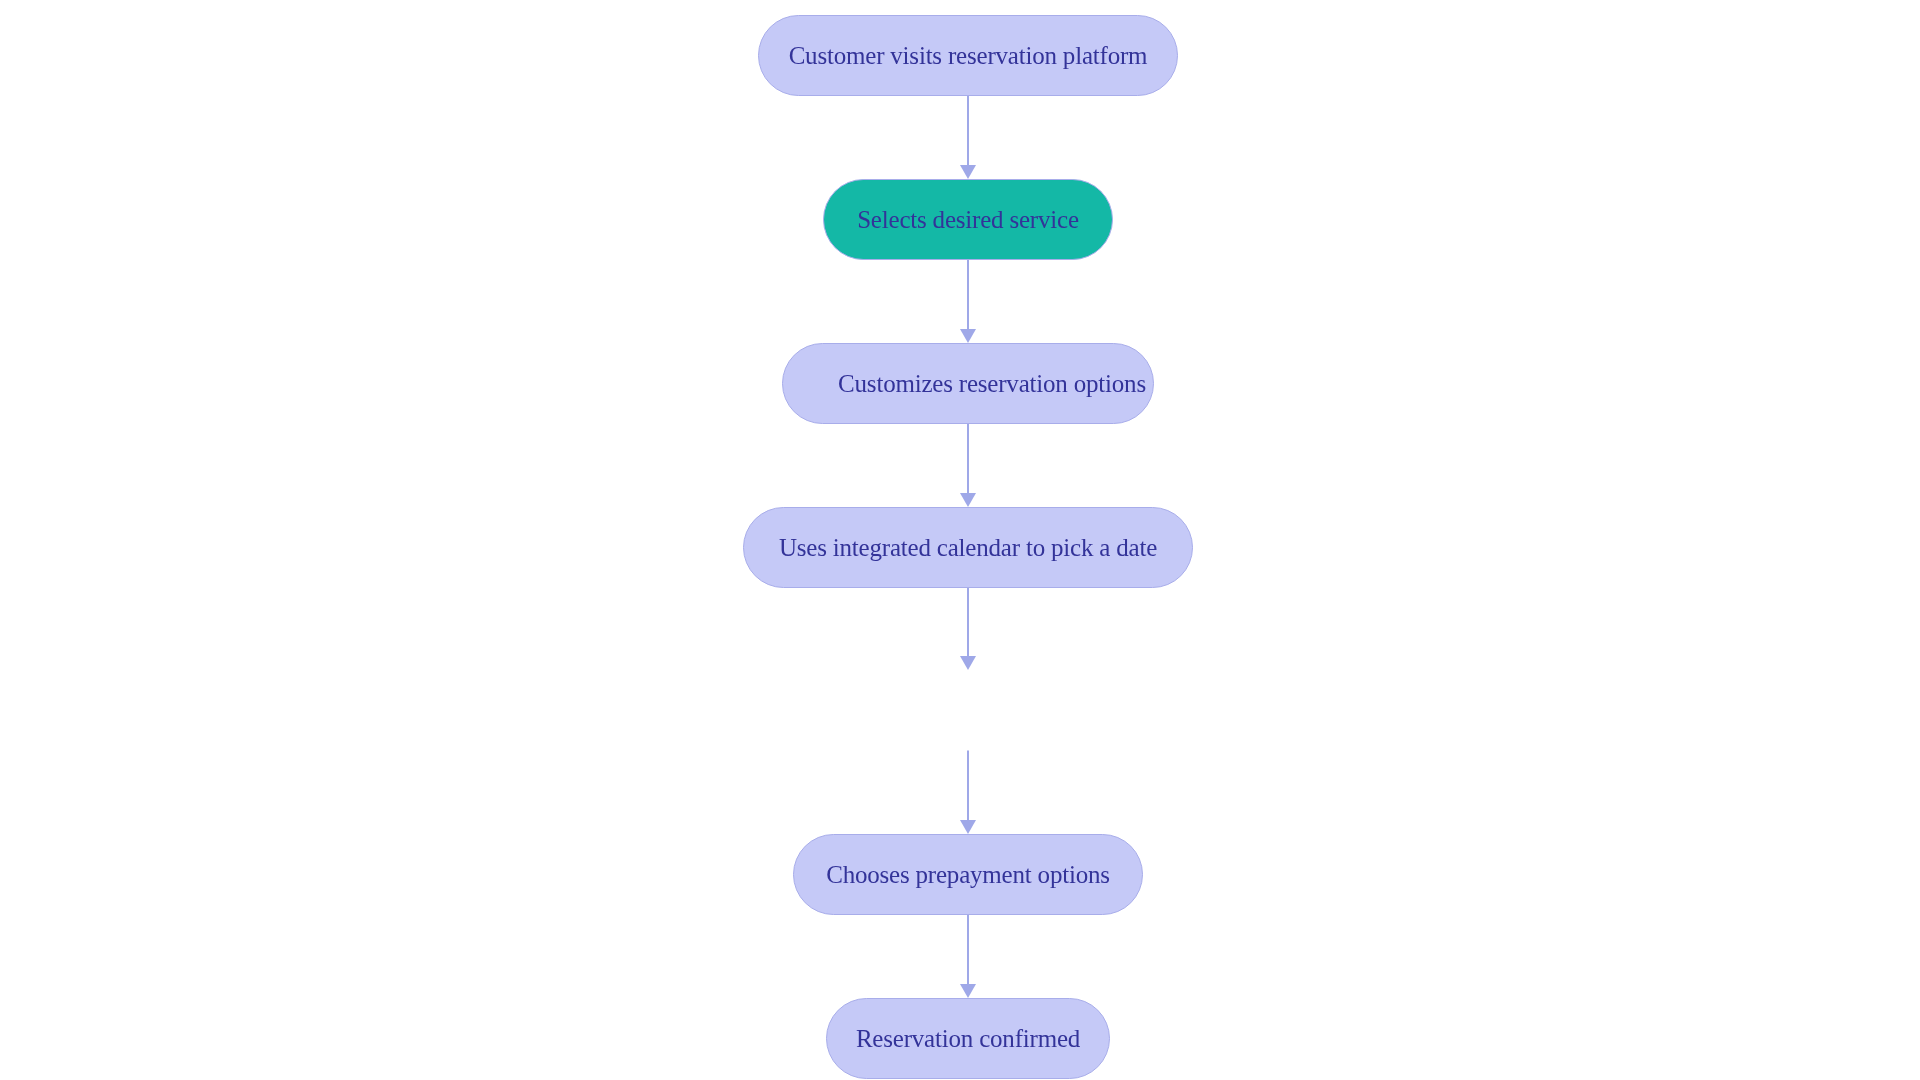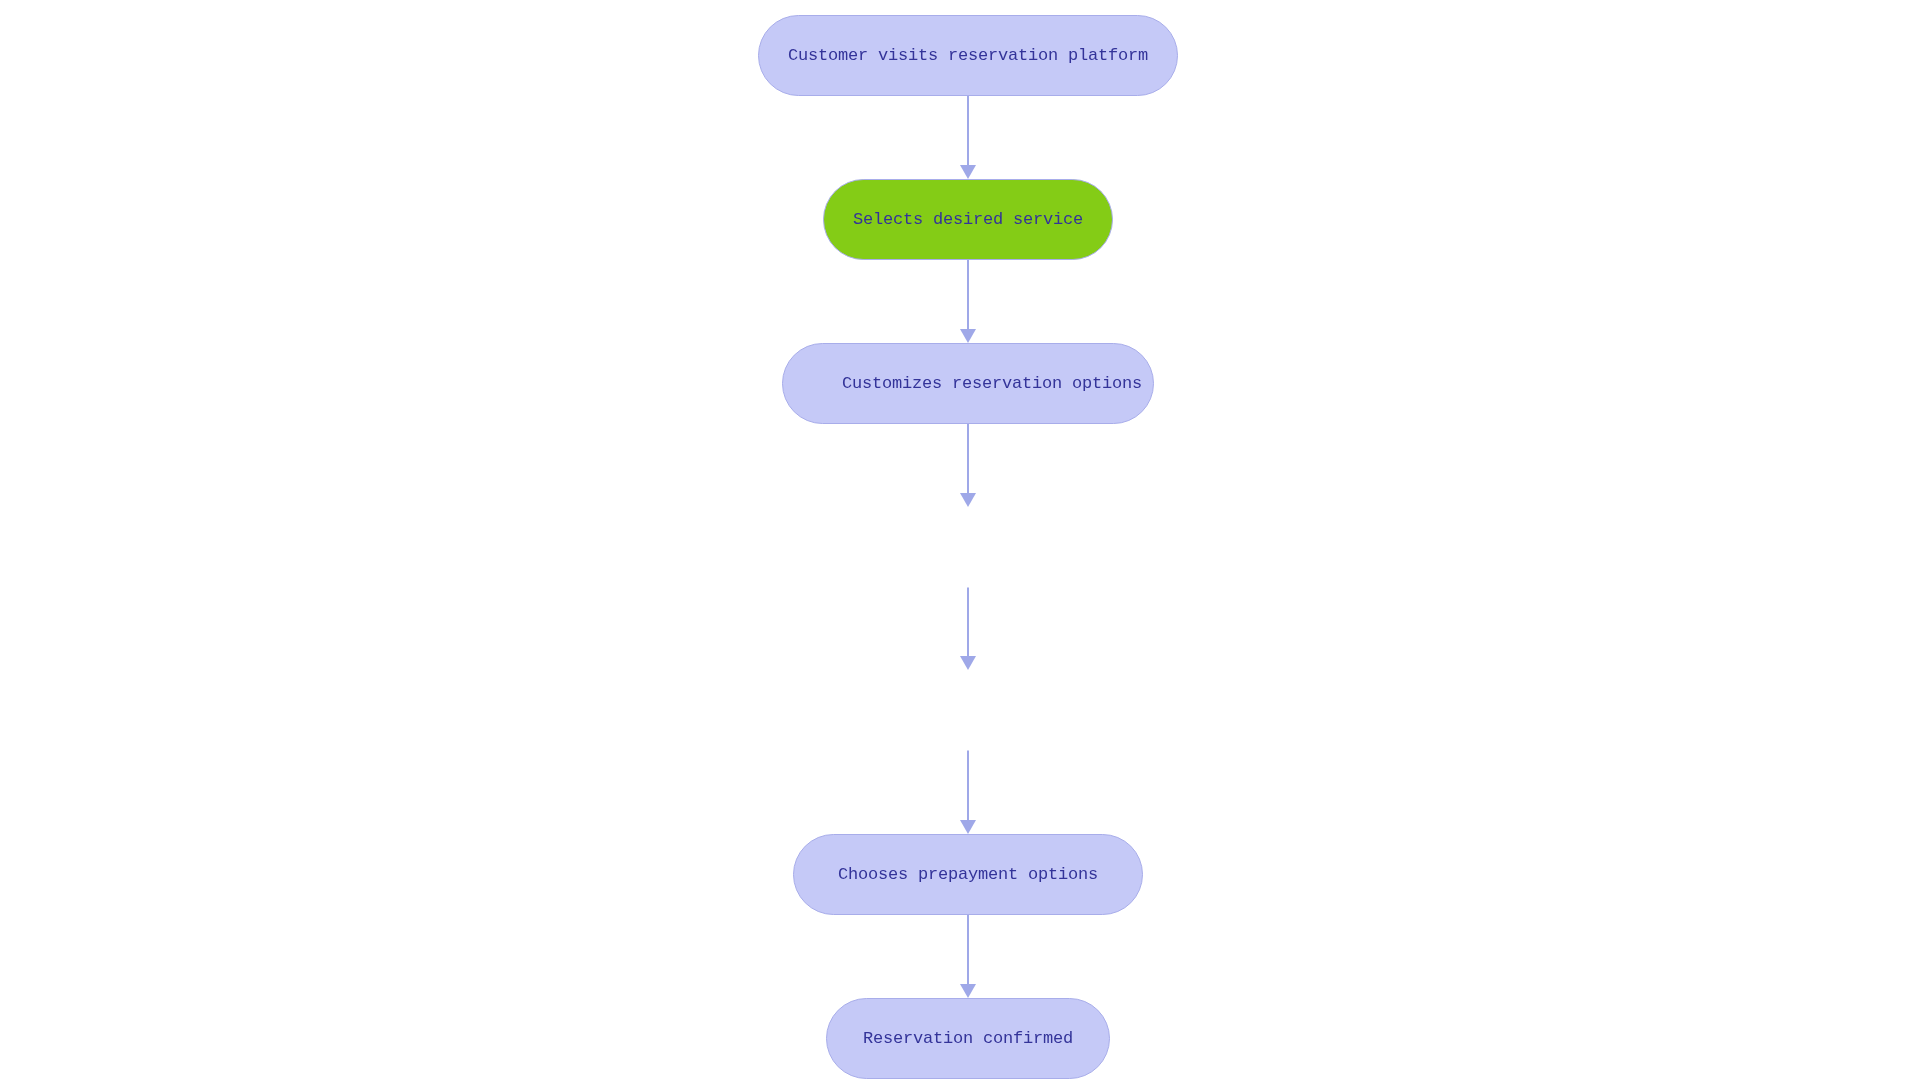--- a/index.html
+++ b/index.html
@@ -39,22 +39,22 @@
     height: 81px;
     border-radius: 41px;
     background: #c5c9f7;
     border: 1px solid #a8adea;
     display: flex;
     align-items: center;
     justify-content: center;
     transform: translateX(-50%);
   }
   .node-label {
-    font-family: Liberation Mono, monospace;
-    font-size: 17px;
+    font-family: Liberation Serif, serif;
+    font-size: 25px;
     font-weight: 400;
     color: #333399;
     letter-spacing: -0.2px;
     white-space: nowrap;
     line-height: 1;
     pointer-events: none;
   }
 </style>
 </head>
 <body>
@@ -74,25 +74,28 @@
         <line x1="968" y1="587.5" x2="968" y2="660.5" marker-end="url(#arrowhead)"></line>
         <line x1="968" y1="750.5" x2="968" y2="824.5" marker-end="url(#arrowhead)"></line>
         <line x1="968" y1="914.5" x2="968" y2="988.5" marker-end="url(#arrowhead)"></line>
       </g>
   </svg>
 
   <div class="node-layer">
       <div class="flow-node" style="left: 968px; top: 14.5px; width: 420px; height: 81px; border-radius: 40.5px; background: rgb(197, 201, 247); border-color: rgb(168, 173, 234);">
         <span class="node-label" style="color: rgb(51, 51, 153);">Customer visits reservation platform</span>
       </div>
-      <div class="flow-node" style="left: 968px; top: 178.5px; width: 290px; height: 81px; border-radius: 40.5px; background: #84cc16; border-color: rgb(168, 173, 234);">
+      <div class="flow-node" style="left: 968px; top: 178.5px; width: 290px; height: 81px; border-radius: 40.5px; background: #14b8a6; border-color: rgb(168, 173, 234);">
         <span class="node-label" style="color: rgb(51, 51, 153);">Selects desired service</span>
       </div>
       <div class="flow-node" style="left: 968px; top: 342.5px; width: 372px; height: 81px; border-radius: 40.5px; background: rgb(197, 201, 247); border-color: rgb(168, 173, 234);">
         <span class="node-label" style="color: rgb(51, 51, 153); margin-left: 48px;">Customizes reservation options</span>
+      </div>
+      <div class="flow-node" style="left: 968px; top: 506.5px; width: 450px; height: 81px; border-radius: 40.5px; background: rgb(197, 201, 247); border-color: rgb(168, 173, 234);">
+        <span class="node-label" style="color: rgb(51, 51, 153);">Uses integrated calendar to pick a date</span>
       </div>
       <div class="flow-node" style="left: 968px; top: 833.5px; width: 350px; height: 81px; border-radius: 40.5px; background: rgb(197, 201, 247); border-color: rgb(168, 173, 234);">
         <span class="node-label" style="color: rgb(51, 51, 153); text-align: center;">Chooses prepayment options</span>
       </div>
       <div class="flow-node" style="left: 968px; top: 997.5px; width: 284px; height: 81px; border-radius: 40.5px; background: rgb(197, 201, 247); border-color: rgb(168, 173, 234);">
         <span class="node-label" style="color: rgb(51, 51, 153);">Reservation confirmed</span>
       </div>
     </div>
 
 </div>

